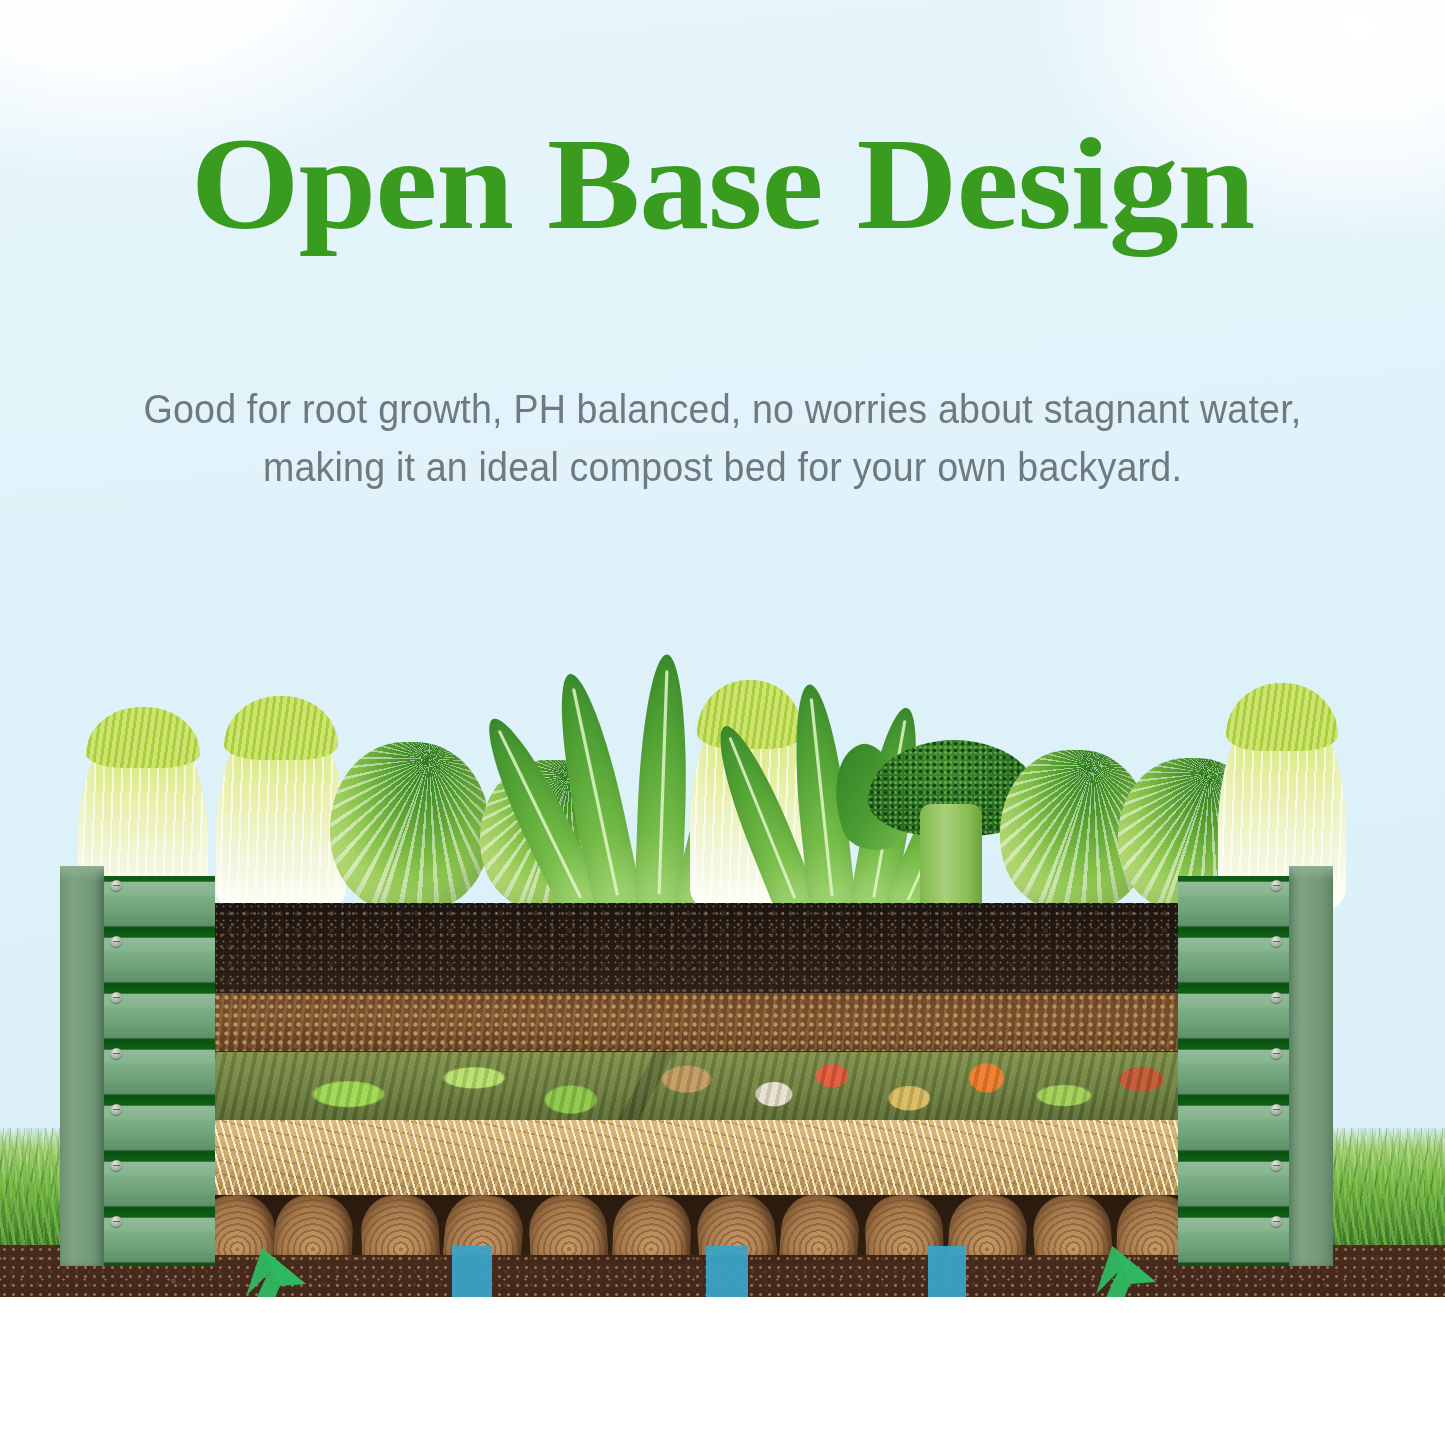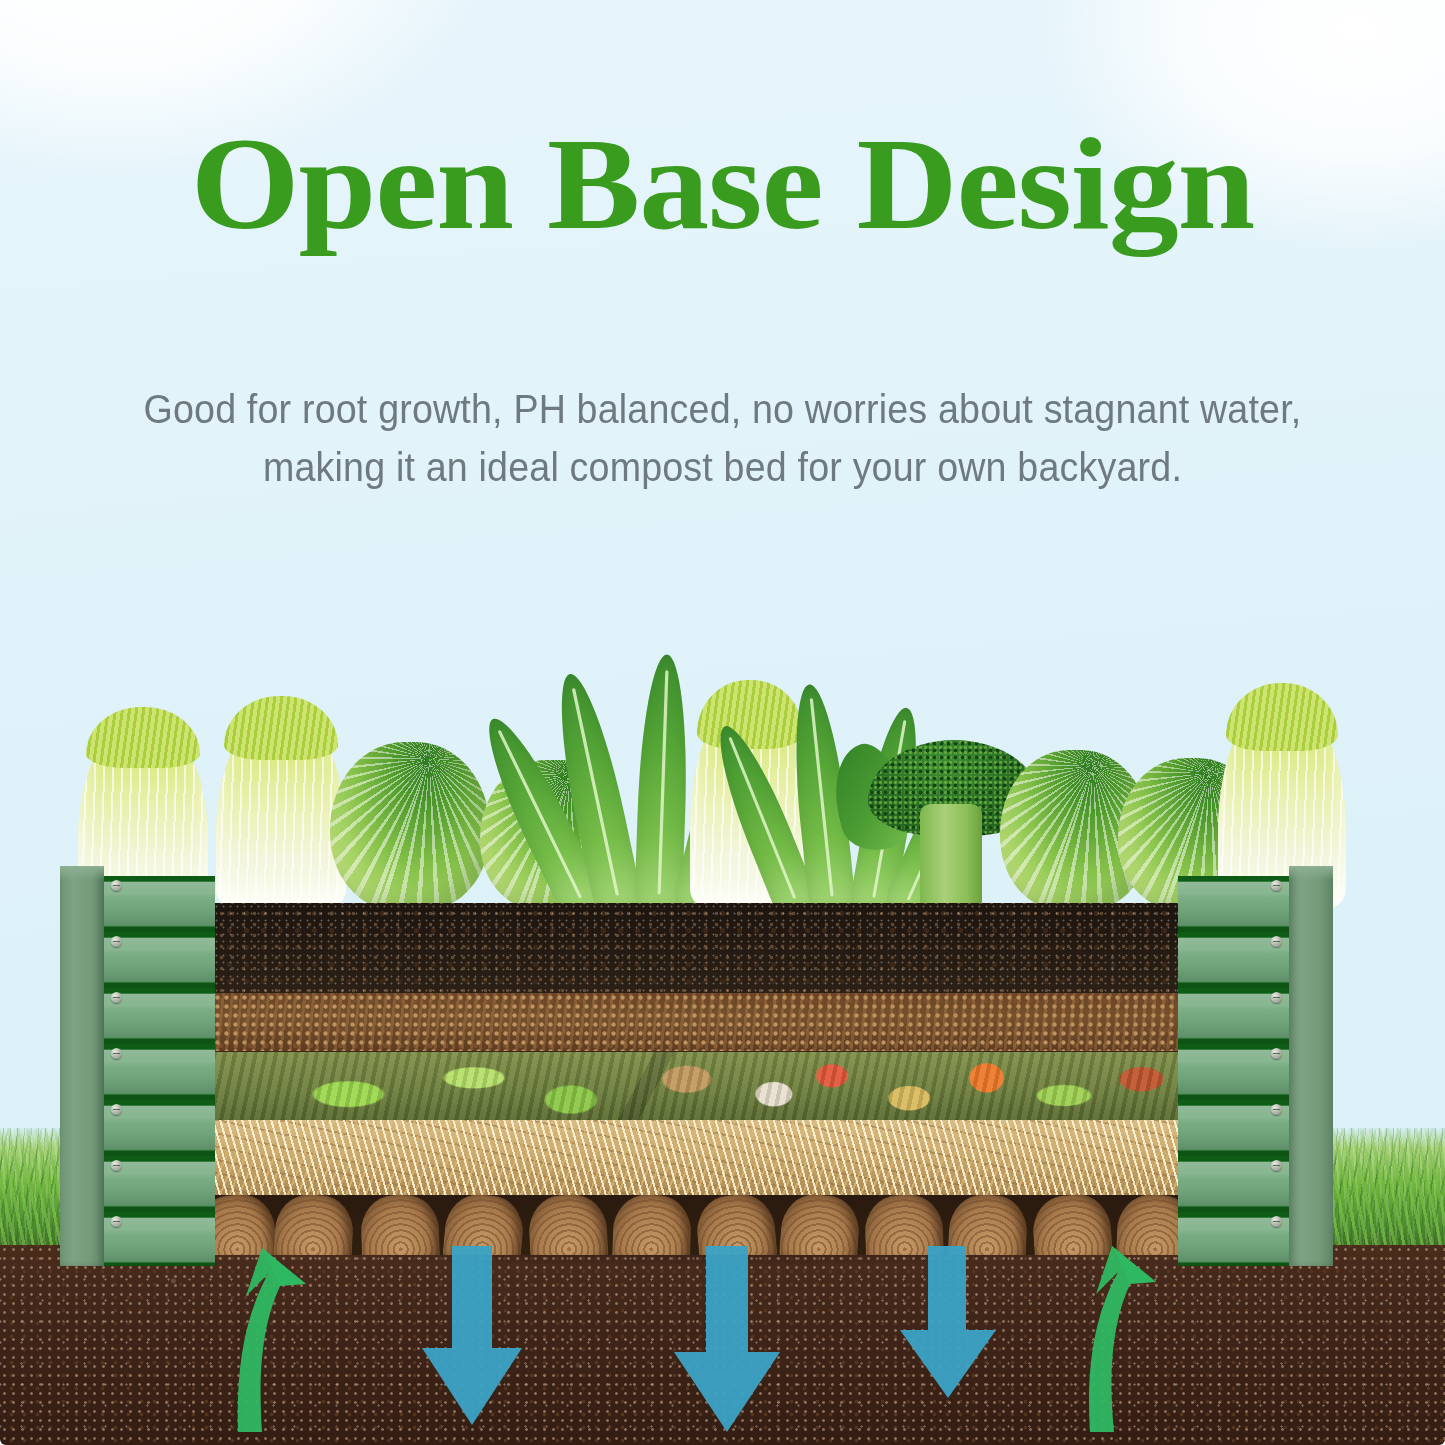--- a/index.html
+++ b/index.html
@@ -3,27 +3,26 @@
 <meta charset="utf-8">
 <style>
   * { box-sizing: border-box; margin: 0; padding: 0; }
   html, body {
     width: 1445px; height: 1445px;
     font-family: "Liberation Sans", sans-serif;
     overflow: hidden;
   }
   #stage {
     position: relative;
-    width: 1445px; height: 1445px;
+    width: 1445px; height: 1297px;
     background:
       radial-gradient(ellipse 520px 330px at 8% -4%, #ffffff 0%, rgba(255,255,255,0.85) 38%, rgba(255,255,255,0) 72%),
       radial-gradient(ellipse 430px 300px at 94% 2%, #ffffff 0%, rgba(255,255,255,0.8) 40%, rgba(255,255,255,0) 75%),
       linear-gradient(175deg, #e6f5fb 0%, #e2f3fa 30%, #ddf1f9 60%, #dbf0f8 100%);
     overflow: hidden;
-    border-radius: 6px;
   }
 
   
   #title {
     position: absolute;
     left: 0; right: 0; top: 118px;
     text-align: center;
     font-family: "Liberation Serif", "DejaVu Serif", serif;
     font-weight: 700;
     font-size: 132px;

